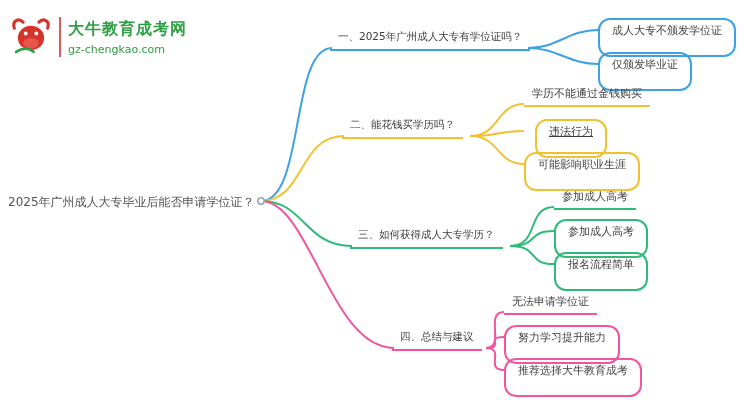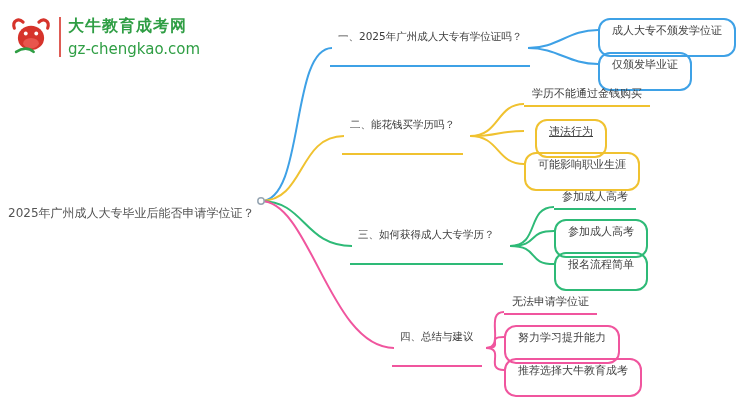--- a/index.html
+++ b/index.html
@@ -5,35 +5,35 @@
   * { box-sizing: border-box; }
   html, body { margin: 0; padding: 0; background: #fff; }
   .stage {
     position: relative; width: 750px; height: 410px; background: #ffffff;
     font-family: "DejaVu Sans", "Liberation Sans", sans-serif; overflow: hidden;
   }
   .links { position: absolute; left: 0; top: 0; }
   .links path { fill: none; stroke-width: 2; }
   .node { position: absolute; white-space: nowrap; color: #3f3f3f; }
   .root-label { font-size: 12px; color: #545454; }
-  .label-b { font-size: 10.5px; padding: 3px 8px 21px; border-bottom: 2px solid; color: #3b3b3b; }
+  .label-b { font-size: 10.5px; padding: 3px 8px 5px; border-bottom: 2px solid; color: #3b3b3b; }
   .leaf-line { font-size: 11px; padding: 2px 8px 4px; border-bottom: 2px solid; }
   .leaf-box  { font-size: 11px; padding: 3px 12px 17px; border: 2px solid; border-radius: 12px; }
   .b1 { border-color: #3ea1e6; }
   .b2 { border-color: #f0c230; }
   .b3 { border-color: #2eba77; }
   .b4 { border-color: #f0559e; }
   .s1 { stroke: #3ea1e6; } .s2 { stroke: #f0c230; }
   .s3 { stroke: #2eba77; } .s4 { stroke: #f0559e; }
   .dot { fill: #fff; stroke: #97a6b3; stroke-width: 1.5; }
   .logo { position: absolute; left: 10px; top: 16px; display: flex; align-items: center; gap: 7px; }
   .bull { width: 42px; height: 42px; }
   .logo-divider { width: 2px; height: 40px; background: #d6332b; opacity: .8; }
   .site-name { font-size: 16px; font-weight: bold; color: #2f9e44; letter-spacing: 1px; }
-  .site-url { font-size: 15px; color: #2f9e44; margin-top: 3px; }
+  .site-url { font-size: 11px; color: #2f9e44; margin-top: 3px; }
 </style>
 </head>
 <body>
 
 <div class="stage">
 
   <svg class="links" width="750" height="410" viewBox="0 0 750 410">
     <path class="s1" d="M261,201 C305,201 290,48 332,48"></path>
     <path class="s2" d="M261,201 C305,201 298,136 344,136"></path>
     <path class="s3" d="M261,201 C305,201 304,246 352,246"></path>
@@ -67,21 +67,21 @@
       <circle cx="30" cy="20" r="2.2" fill="#ffffff"></circle>
       <path d="M7 41 C14 36 22 36 27 41" stroke="#2f9e44" stroke-width="3" fill="none" stroke-linecap="round"></path>
     </svg>
     <div class="logo-divider"></div>
     <div class="logo-text">
       <div class="site-name">大牛教育成考网</div>
       <div class="site-url">gz-chengkao.com</div>
     </div>
   </div>
 
-  <div class="node root-label" style="left:8px; top:194px;margin-top:11px;">2025年广州成人大专毕业后能否申请学位证？</div>
+  <div class="node root-label" style="left:8px; top:194px;">2025年广州成人大专毕业后能否申请学位证？</div>
 
   <div class="node label-b b1" style="left:330px; top:27px;">一、2025年广州成人大专有学位证吗？</div>
   <div class="node label-b b2" style="left:342px; top:115px;">二、能花钱买学历吗？</div>
   <div class="node label-b b3" style="left:350px; top:225px;">三、如何获得成人大专学历？</div>
   <div class="node label-b b4" style="left:392px; top:327px;">四、总结与建议</div>
 
   <div class="node leaf-box b1" style="left:598px; top:18px;">成人大专不颁发学位证</div>
   <div class="node leaf-box b1" style="left:598px; top:52px;">仅颁发毕业证</div>
 
   <div class="node leaf-line b2" style="left:524px; top:84px;">学历不能通过金钱购买</div>

